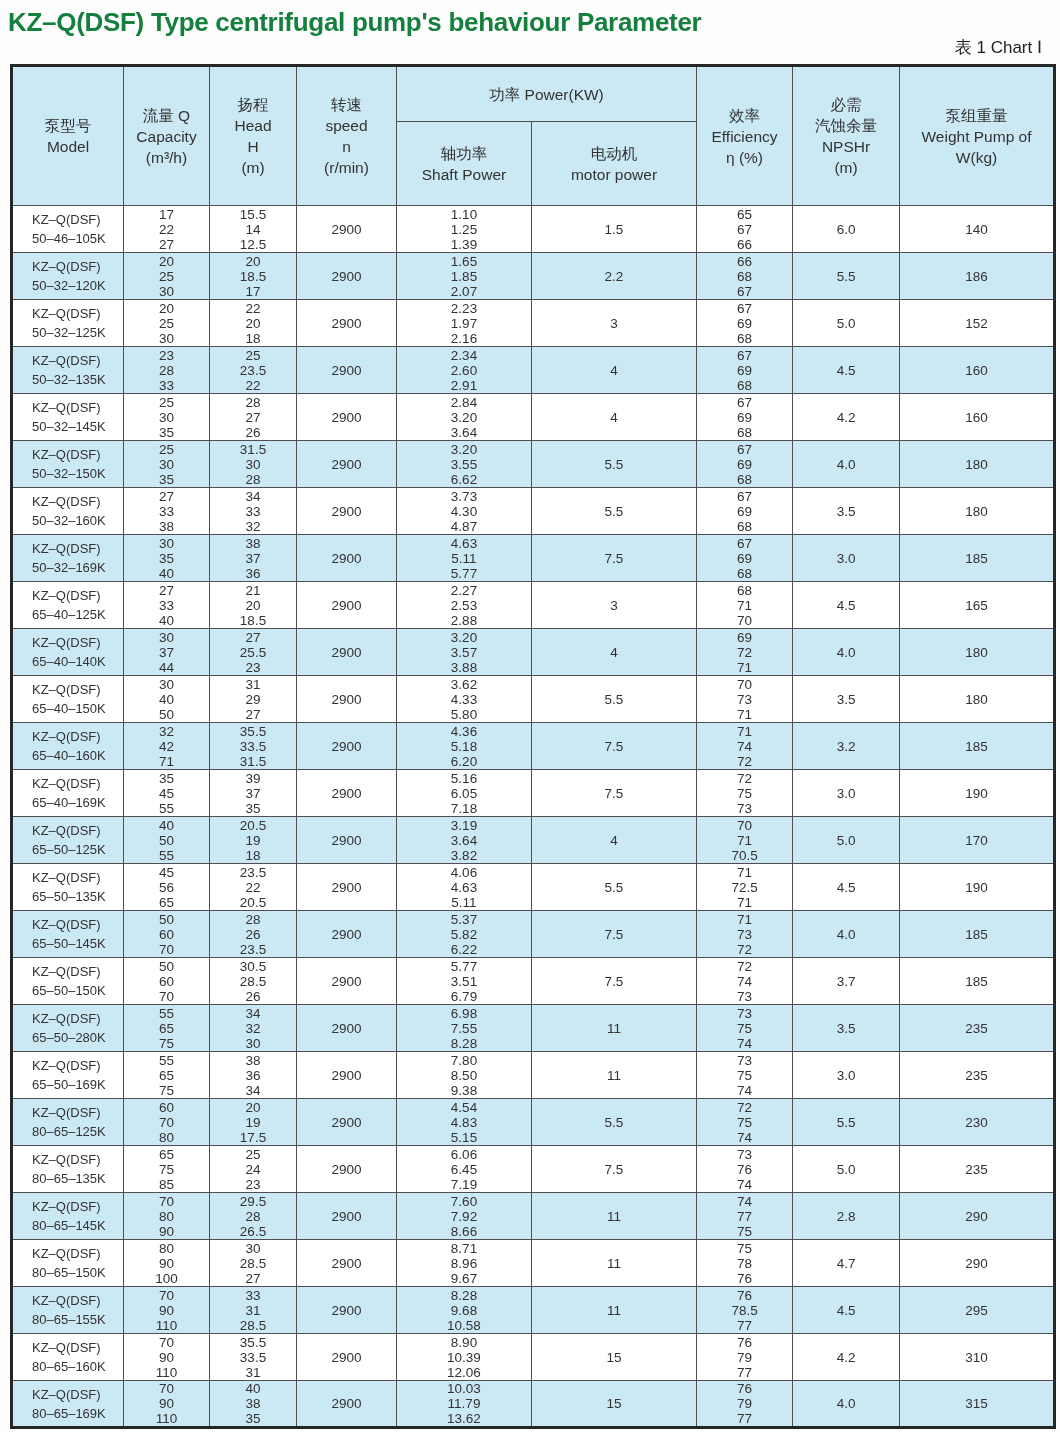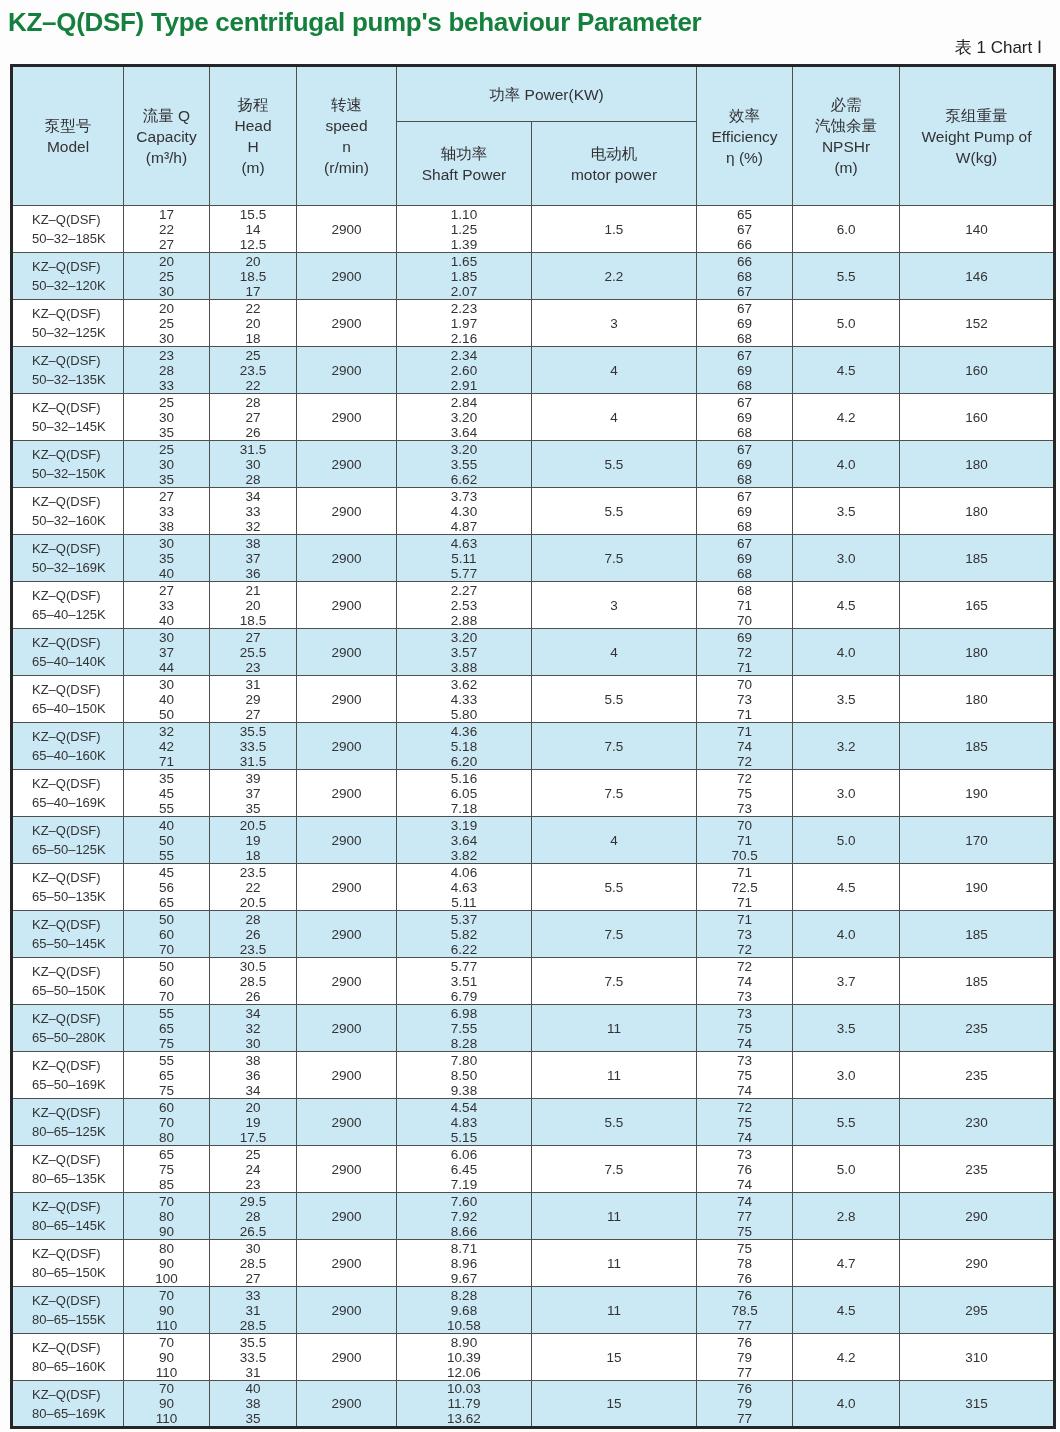--- a/index.html
+++ b/index.html
@@ -123,21 +123,21 @@
         <th>
             <div>电动机</div>
             <div>motor power</div>
           </th>
       </tr>
     </thead>
     <tbody>
         <tr>
     <td class="model-cell">
             <div>KZ–Q(DSF)</div>
-            <div>50–32–185K</div>
+            <div>50–46–105K</div>
           </td>
     <td>
             <div>17</div>
             <div>22</div>
             <div>27</div>
           </td>
     <td>
             <div>15.5</div>
             <div>14</div>
             <div>12.5</div>
@@ -178,21 +178,21 @@
             <div>1.85</div>
             <div>2.07</div>
           </td>
     <td>2.2</td>
     <td>
             <div>66</div>
             <div>68</div>
             <div>67</div>
           </td>
     <td>5.5</td>
-    <td>146</td>
+    <td>186</td>
   </tr>
         <tr>
     <td class="model-cell">
             <div>KZ–Q(DSF)</div>
             <div>50–32–125K</div>
           </td>
     <td>
             <div>20</div>
             <div>25</div>
             <div>30</div>

